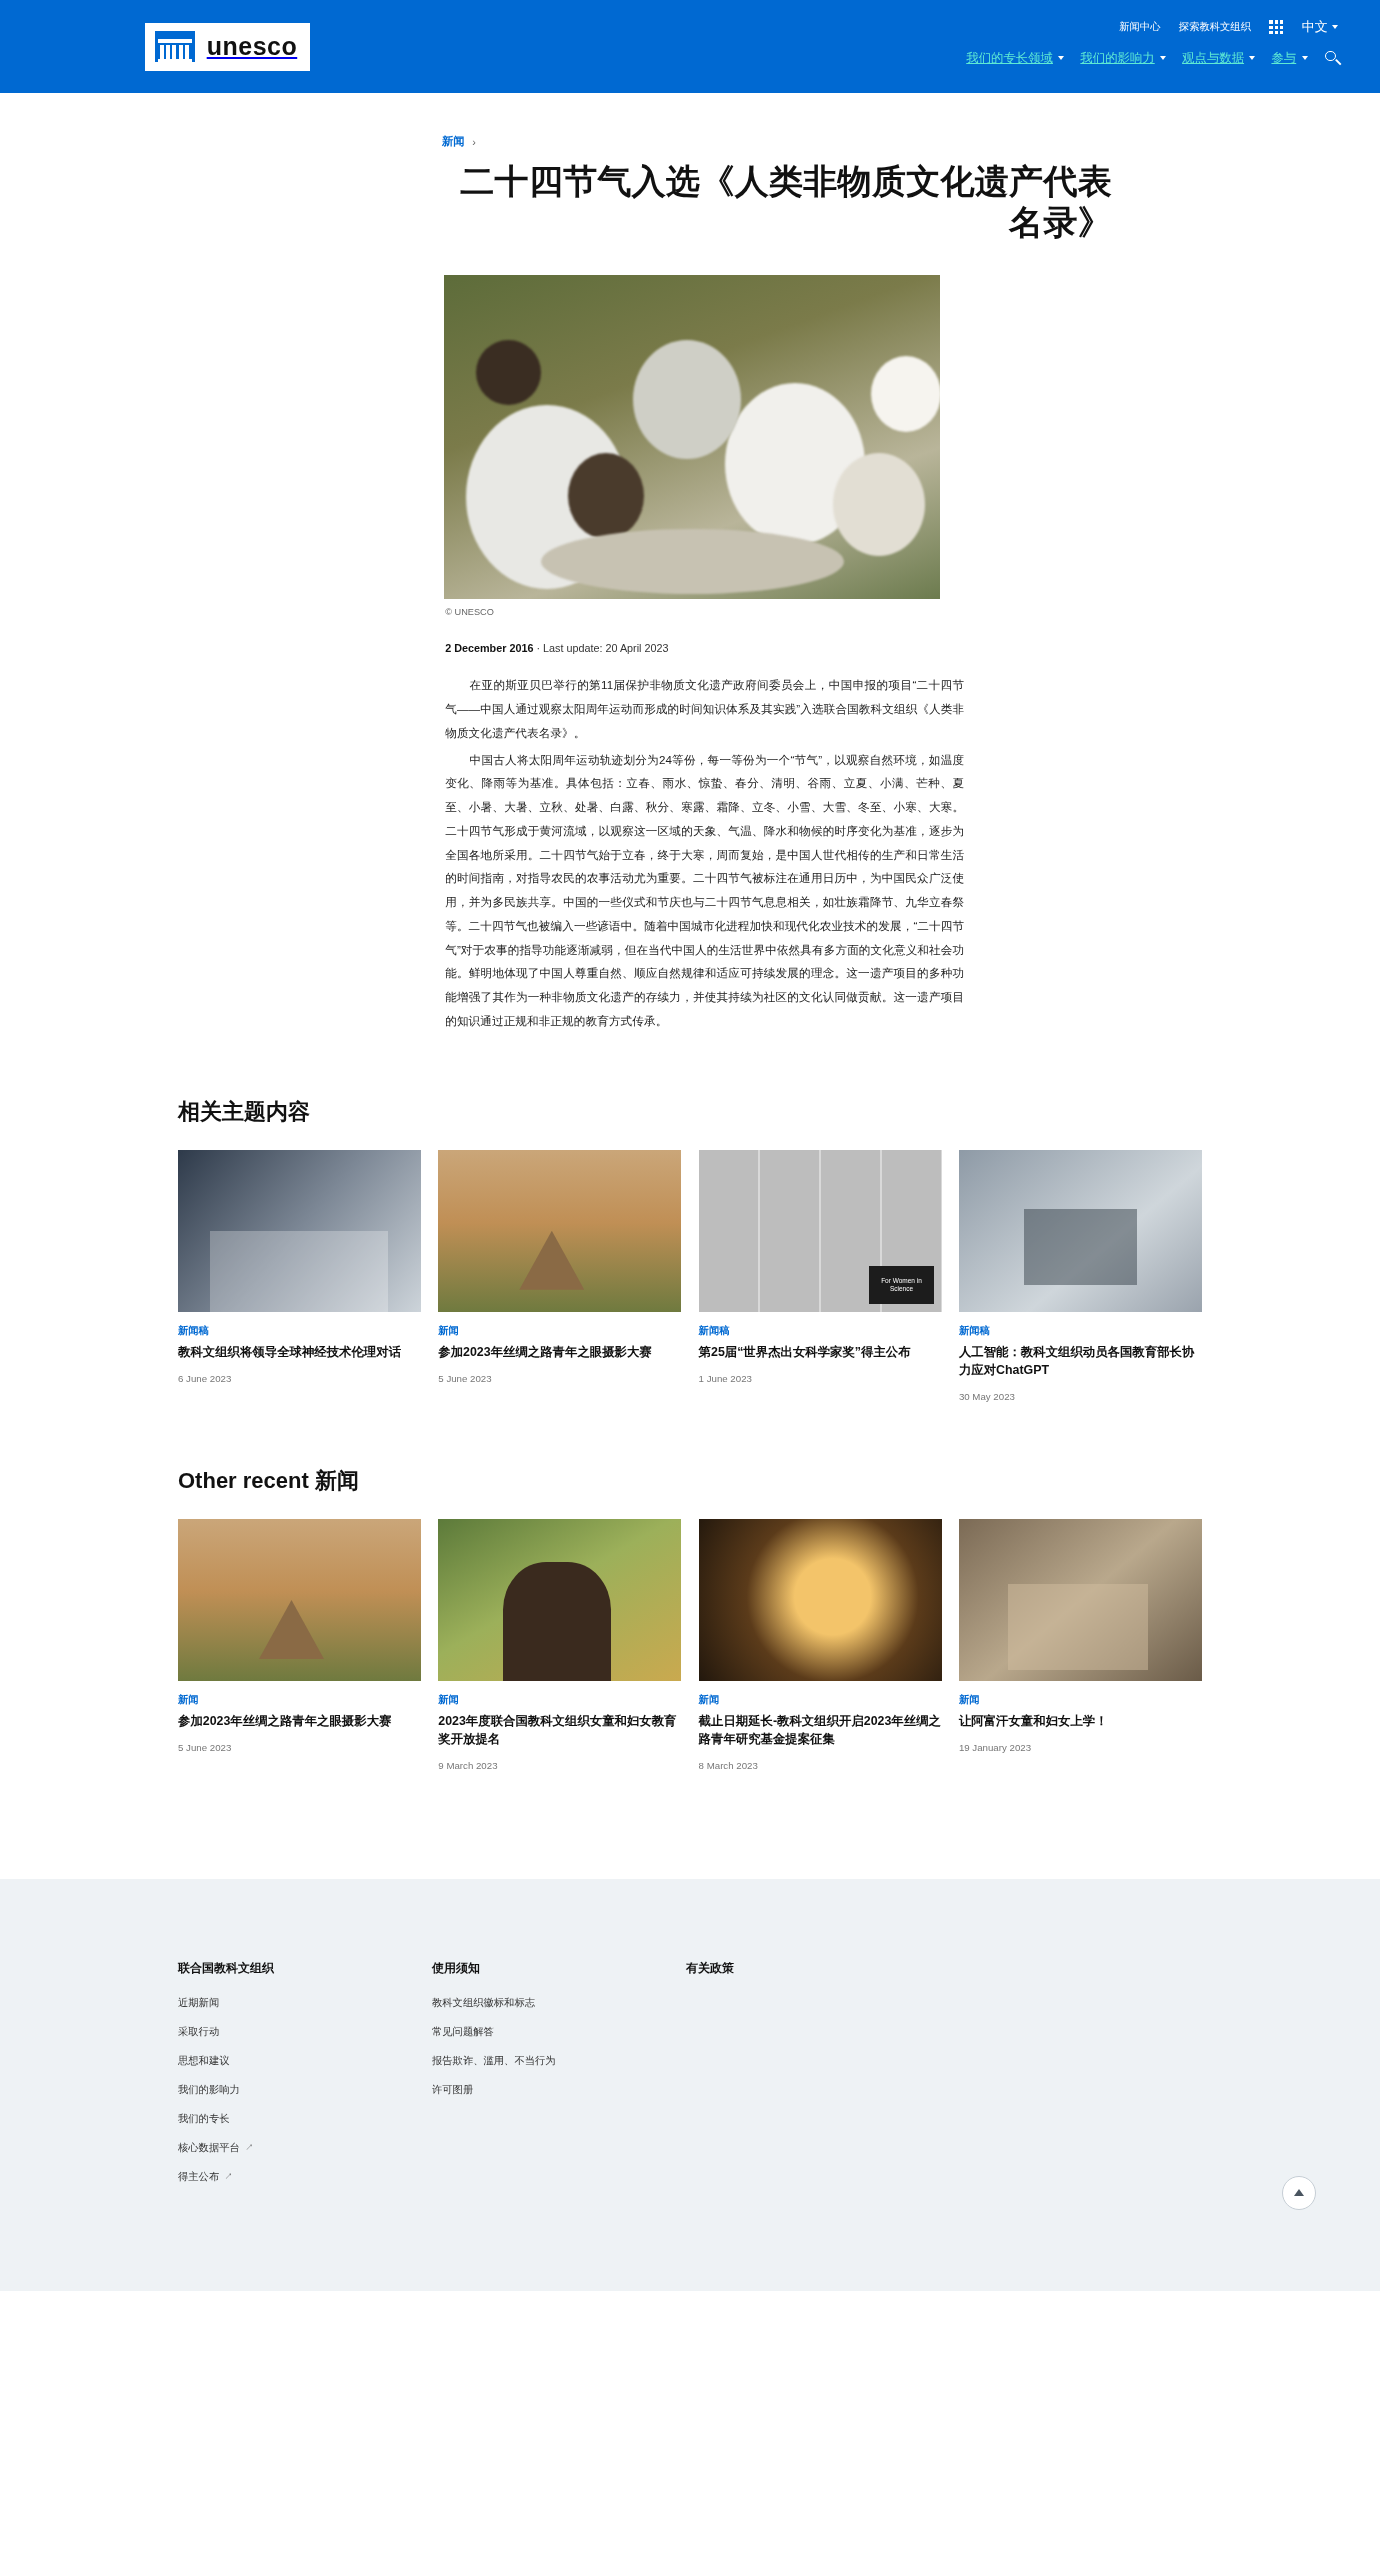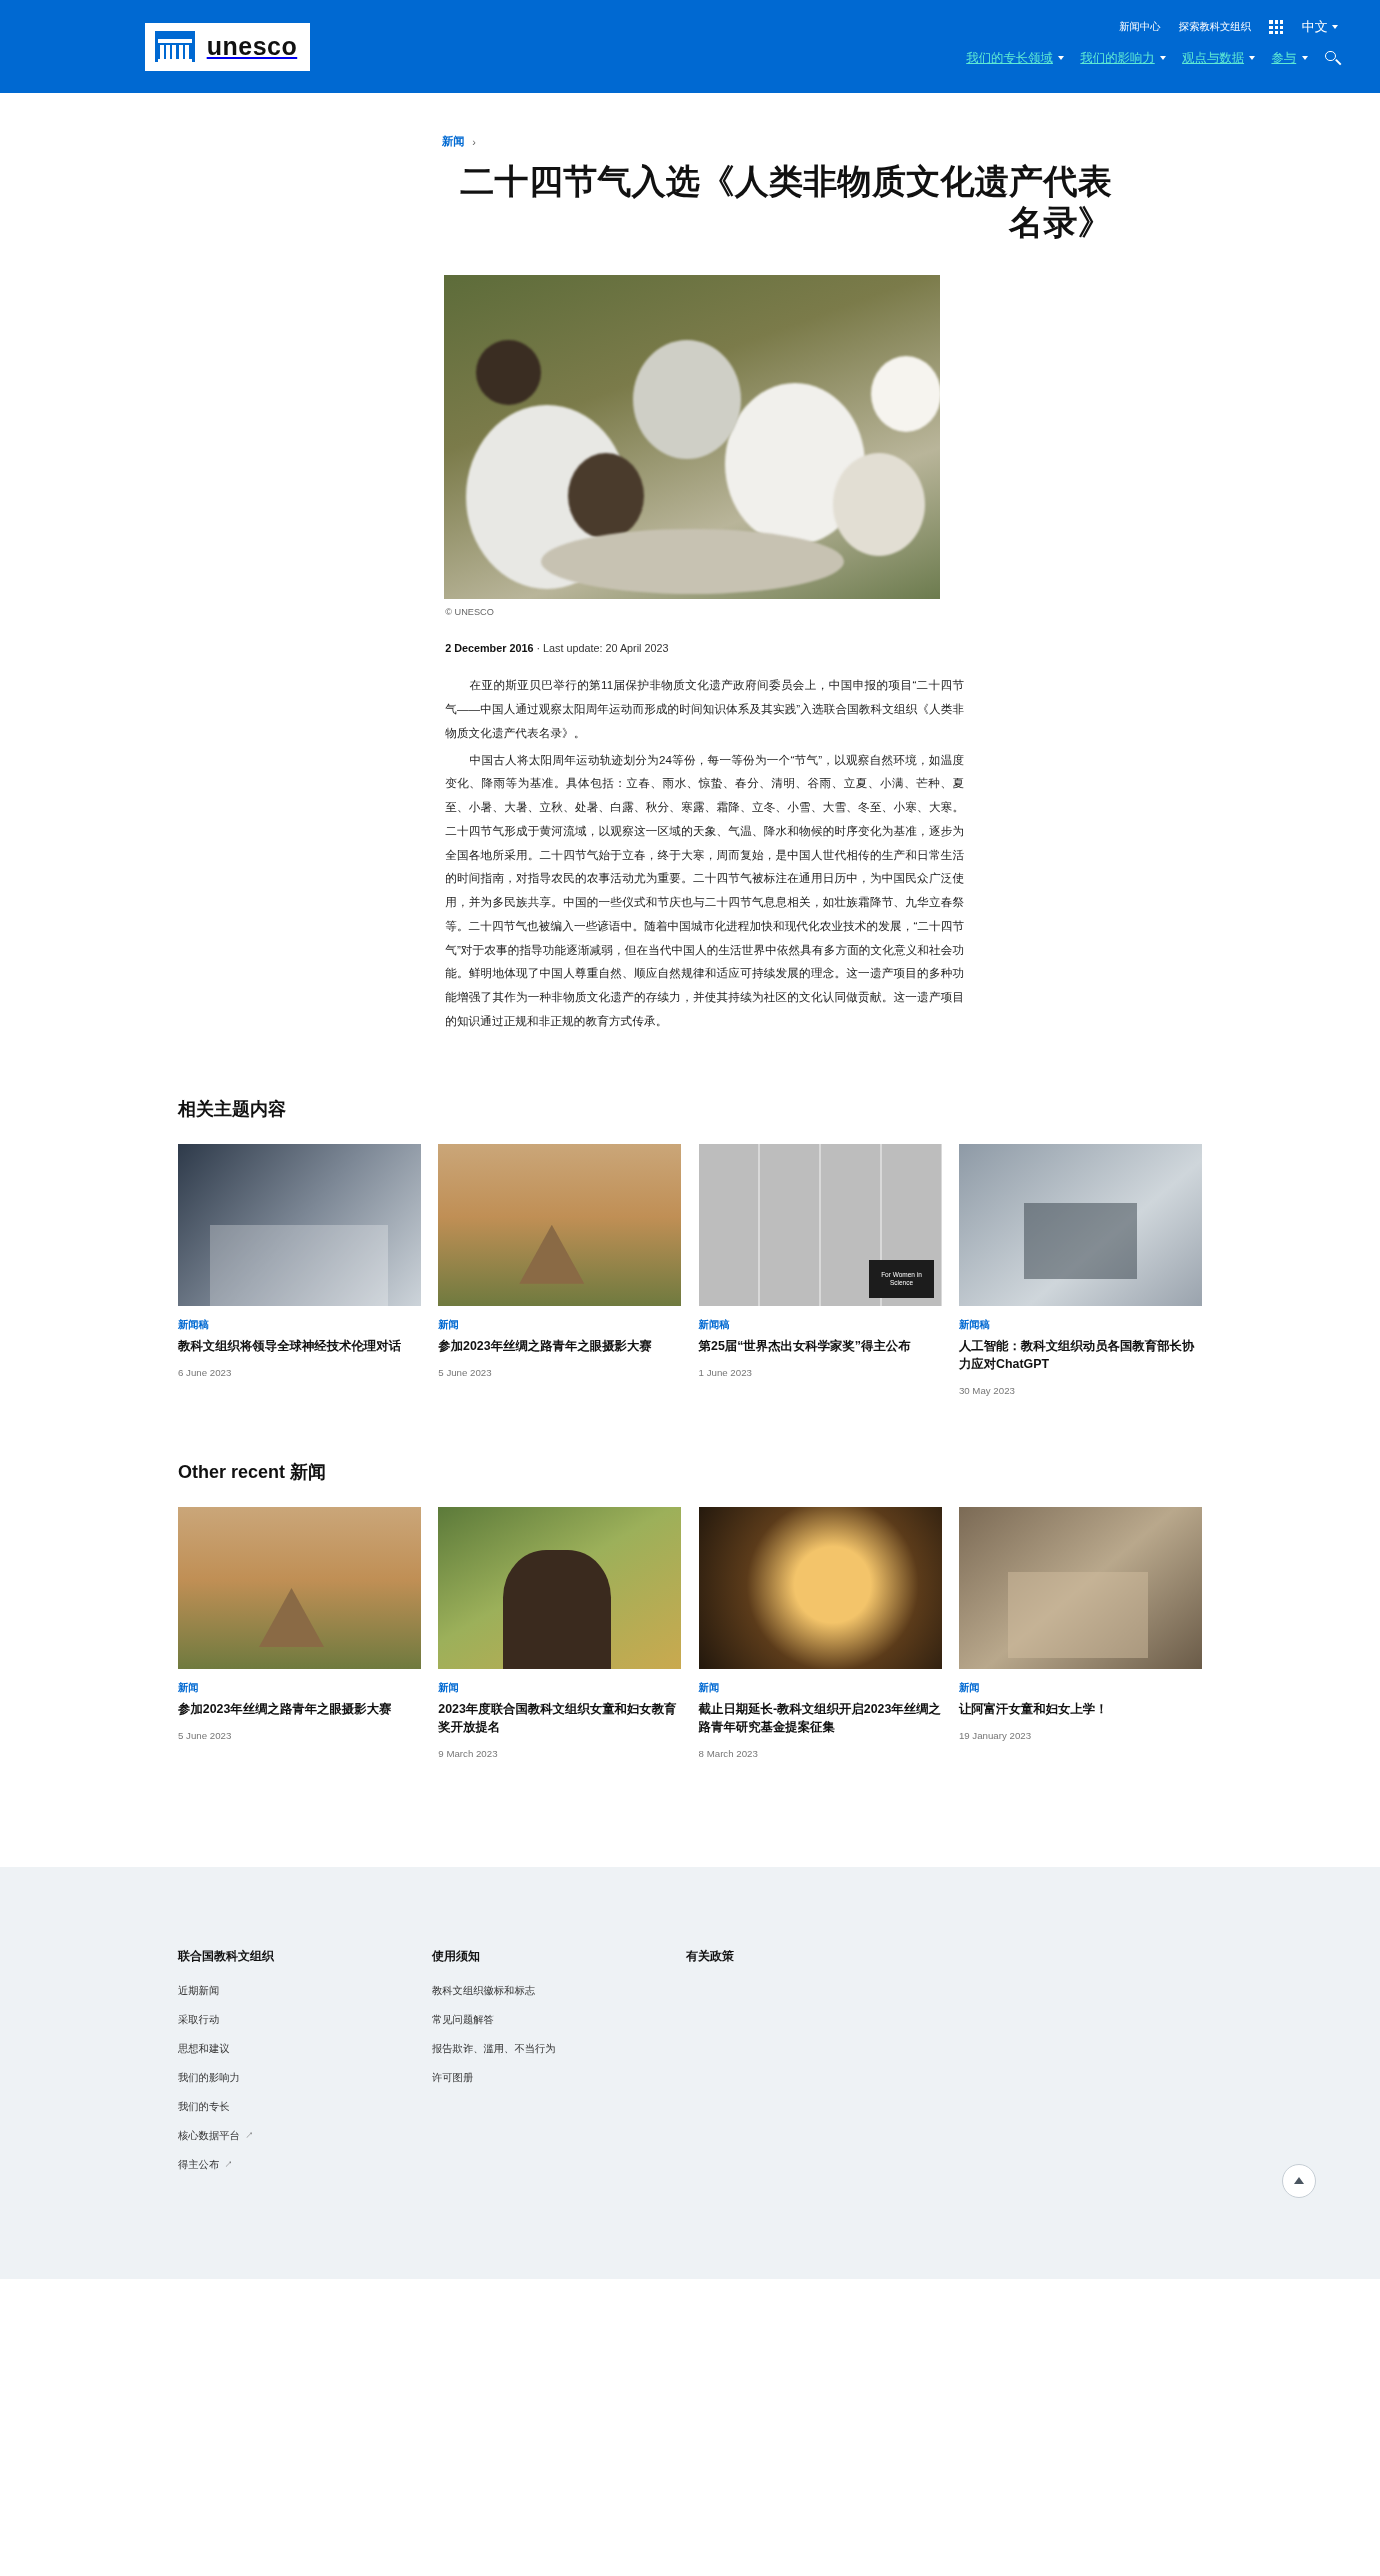--- a/index.html
+++ b/index.html
@@ -135,21 +135,21 @@
   .body-text { width: 519px; margin-left: 3.2px; }
   .body-text p {
     font-size: 11.6px; line-height: 2.05; color: #222; text-align: justify;
     margin-bottom: 3.2px; letter-spacing: 0.1px;
   }
   .body-text p.indent { text-indent: 2.1em; }
 
   
   .section-wrap { width: 1038px; margin-left: 178px; }
   h2.section-title {
-    font-size: 18px; font-weight: 700; color: #111; margin: 64px 0 23px 0;
+    font-size: 22px; font-weight: 700; color: #111; margin: 64px 0 23px 0;
   }
   .cards {
     display: flex; gap: 17.3px;
   }
   .card { width: 243px; }
   .card .thumb { width: 243px; height: 162px; position: relative; overflow: hidden; }
   .card .kicker {
     font-size: 10.3px; color: #0069d2; font-weight: 700; margin: 12px 0 6.5px 0;
   }
   .card .headline {

